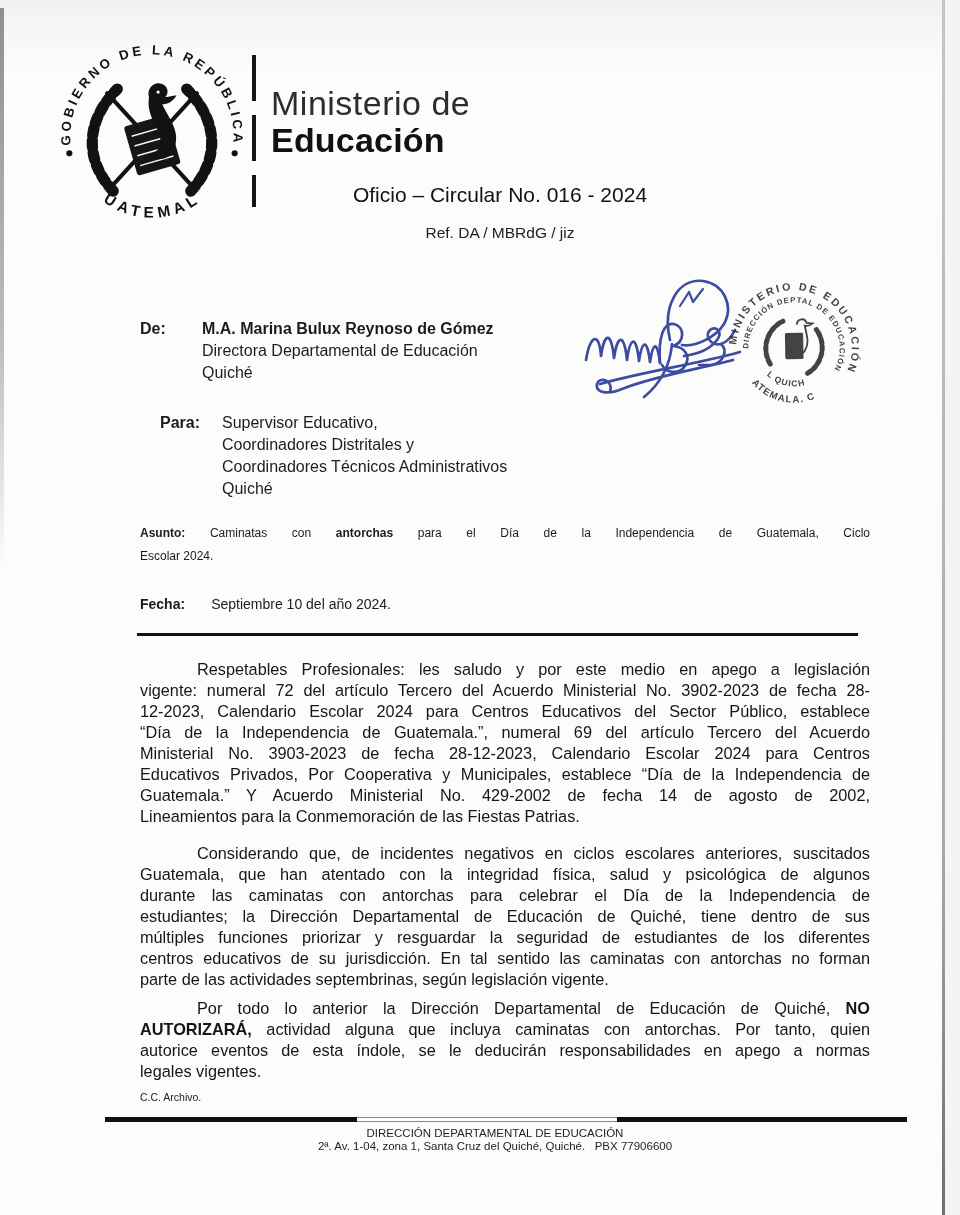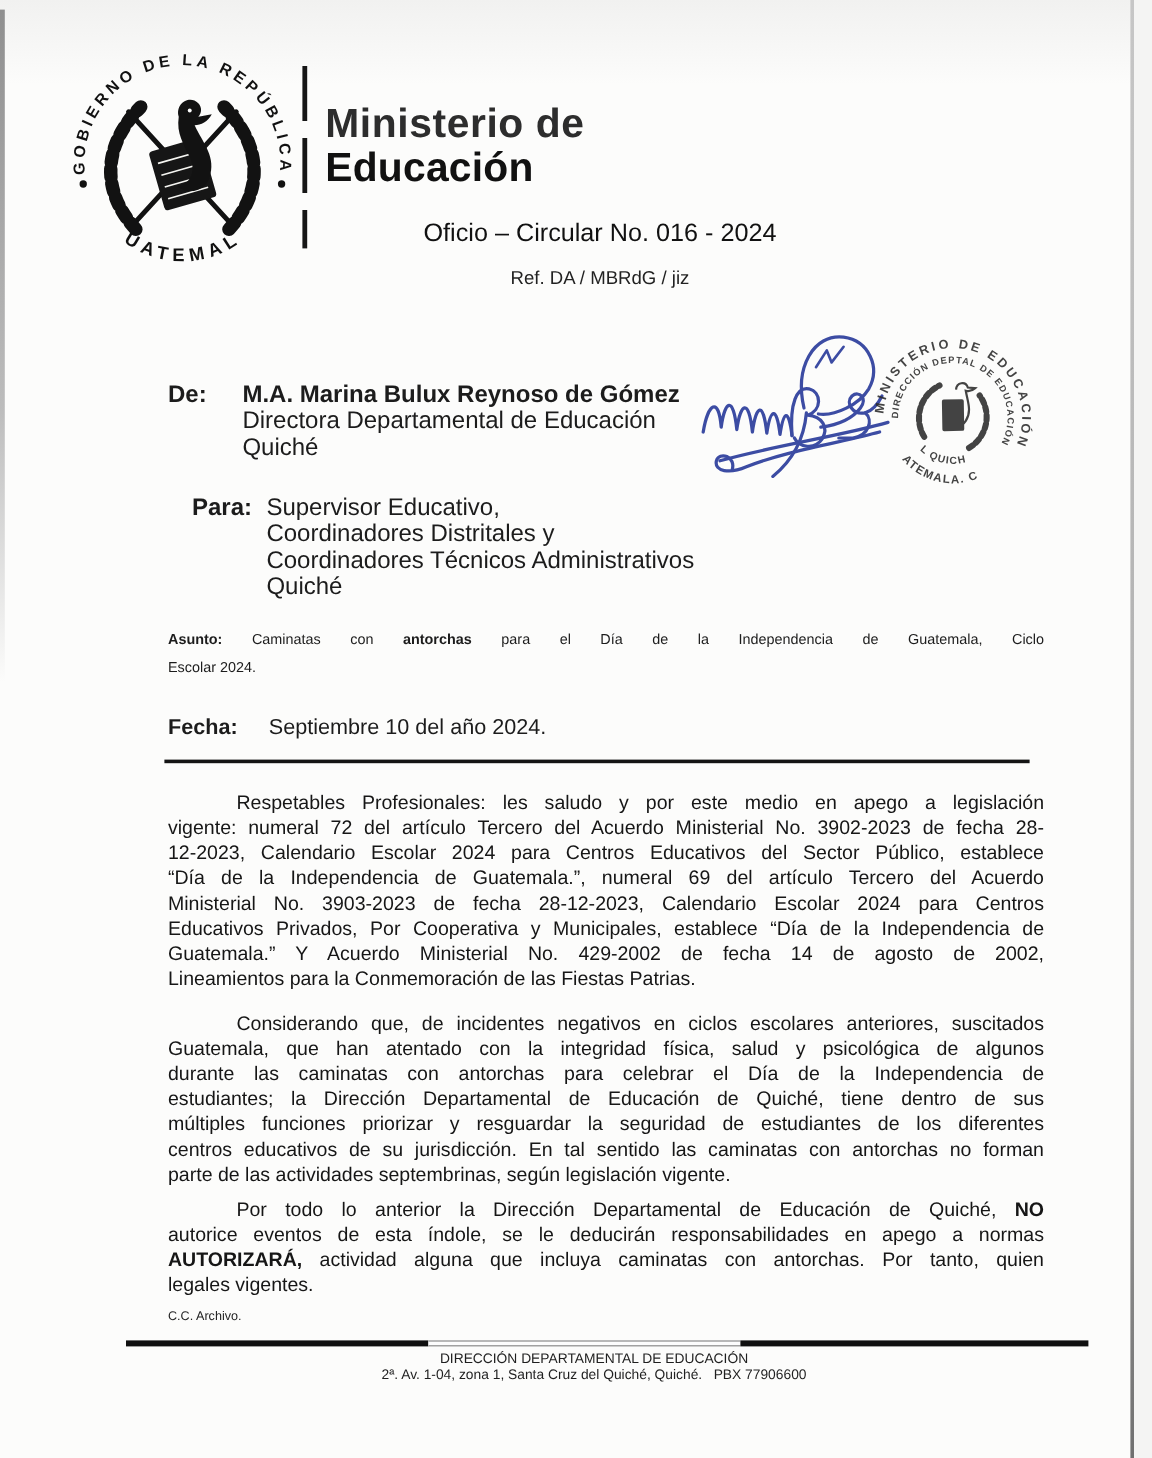--- a/index.html
+++ b/index.html
@@ -14,39 +14,39 @@
     background:linear-gradient(180deg,#8f8f8f,#bdbdbd 60%,rgba(190,190,190,0));}
   .edge-right{position:absolute;left:942px;top:0;width:3px;height:1215px;
     background:linear-gradient(180deg,#c6c6c6,#a9a9a9 70%,#6f6f6f);}
   .edge-right2{position:absolute;left:945px;top:0;width:15px;height:1215px;background:#f4f4f3;}
 
   
   .logo-seal{position:absolute;left:52px;top:36px;}
   .vsep{position:absolute;left:252px;top:55px;width:4px;height:152px;
     background:repeating-linear-gradient(180deg,#161616 0 46px,transparent 46px 60px);}
   .ministry{position:absolute;left:271px;top:86px;line-height:1;}
-  .ministry .m1{font-size:34px;font-weight:700;letter-spacing:.5px;color:#2d2d2d;}
+  .ministry .m1{font-size:34px;font-weight:400;letter-spacing:.5px;color:#2d2d2d;}
   .ministry .m2{font-size:34px;font-weight:700;letter-spacing:.2px;color:#111;margin-top:3px;}
   .oficio-wrap{position:absolute;left:130px;top:183px;width:740px;text-align:center;}
   .oficio{font-size:21px;font-weight:normal;color:#111;}
   .refline{font-size:15.5px;margin-top:17px;color:#222;}
 
   
   .signature{position:absolute;left:572px;top:268px;}
   .stamp{position:absolute;left:718px;top:272px;}
 
   
-  .meta-row{position:absolute;left:140px;width:730px;font-size:20px;line-height:22px;display:flex;}
+  .meta-row{position:absolute;left:140px;width:730px;font-size:16px;line-height:22px;display:flex;}
   .meta-label{font-weight:bold;width:62px;flex:0 0 62px;}
   .meta-lines div{min-height:22px;}
   .bold{font-weight:bold;}
 
   
   .asunto{position:absolute;left:140px;top:522px;width:730px;font-size:12px;line-height:22.5px;}
-  .fecha{position:absolute;left:140px;top:596px;width:730px;font-size:18px;}
+  .fecha{position:absolute;left:140px;top:596px;width:730px;font-size:14px;}
   .fecha .val{margin-left:26px;}
   .rule{position:absolute;left:137px;top:633px;width:721px;height:3px;background:#141414;}
 
   
   .para{position:absolute;left:140px;width:730px;font-size:16.3px;line-height:21px;color:#161616;}
   .jline{text-align:justify;text-align-last:justify;white-space:normal;}
   .jline.last{text-align-last:left;}
   .jline.indent{text-indent:57px;}
   .p1{top:659px;} .p2{top:843px;} .p3{top:998px;}
   .cc{position:absolute;left:140px;top:1091px;font-size:10.5px;color:#222;}
@@ -205,22 +205,22 @@
     <div class="jline">Guatemala, que han atentado con la integridad física, salud y psicológica de algunos</div>
     <div class="jline">durante las caminatas con antorchas para celebrar el Día de la Independencia de</div>
     <div class="jline">estudiantes; la Dirección Departamental de Educación de Quiché, tiene dentro de sus</div>
     <div class="jline">múltiples funciones priorizar y resguardar la seguridad de estudiantes de los diferentes</div>
     <div class="jline">centros educativos de su jurisdicción. En tal sentido las caminatas con antorchas no forman</div>
     <div class="jline last">parte de las actividades septembrinas, según legislación vigente.</div>
   </div>
 
   <div class="para p3">
     <div class="jline indent"><span>Por todo lo anterior la Dirección Departamental de Educación de Quiché, </span><span class="bold">NO</span></div>
+    <div class="jline"><span class="bold">AUTORIZARÁ,</span><span> actividad alguna que incluya caminatas con antorchas. Por tanto, quien</span></div>
     <div class="jline">autorice eventos de esta índole, se le deducirán responsabilidades en apego a normas</div>
-    <div class="jline"><span class="bold">AUTORIZARÁ,</span><span> actividad alguna que incluya caminatas con antorchas. Por tanto, quien</span></div>
     <div class="jline last">legales vigentes.</div>
   </div>
 
   <div class="cc">C.C. Archivo.</div>
 
   <div class="fbar-l"></div>
   <div class="fbar-m"></div>
   <div class="fbar-r"></div>
 
   <div class="ftext">

